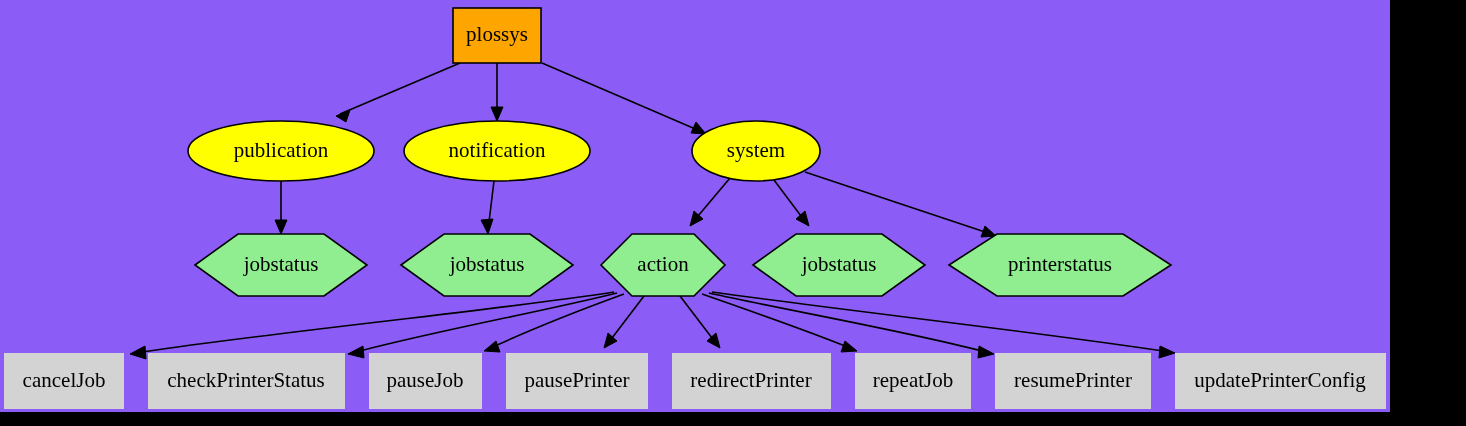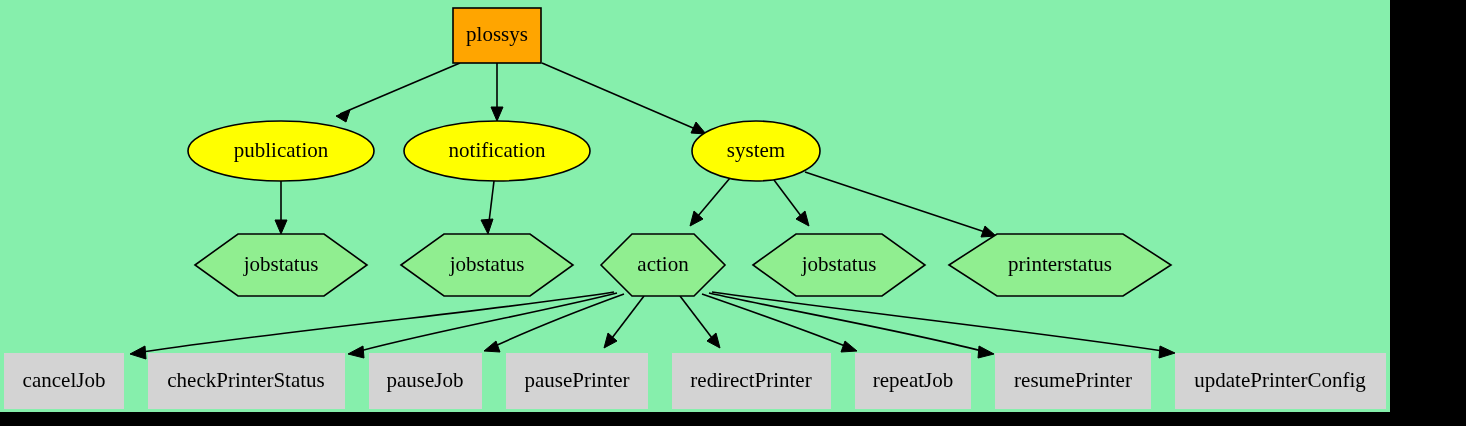--- a/index.html
+++ b/index.html
@@ -4,21 +4,21 @@
 <style>
   html, body {
     margin: 0;
     padding: 0;
     background: #ffffff;
   }
   #canvas {
     position: relative;
     width: 1466px;
     height: 426px;
-    background: #86efac;
+    background: #8b5cf6;
     overflow: hidden;
     font-family: "Liberation Serif", "DejaVu Serif", serif;
     text-align: right;
   }
   #graph-svg {
     position: absolute;
     left: 0;
     top: 0;
     width: 1466px;
     height: 426px;

